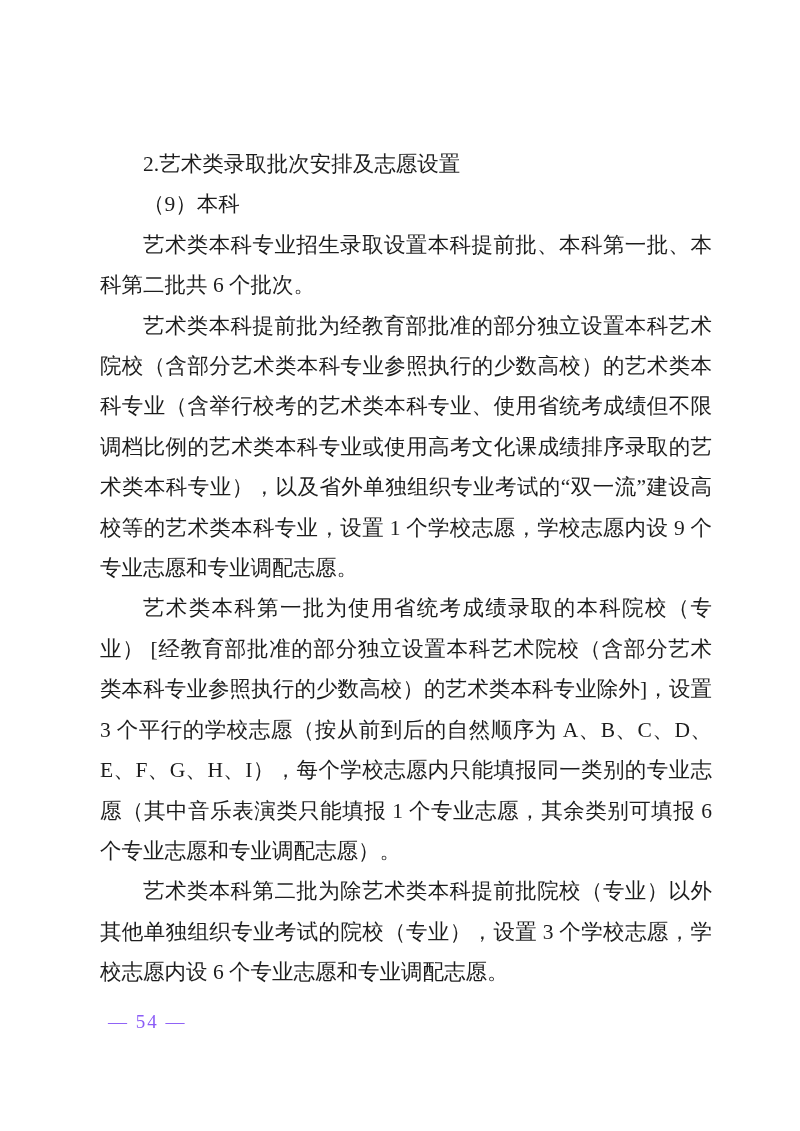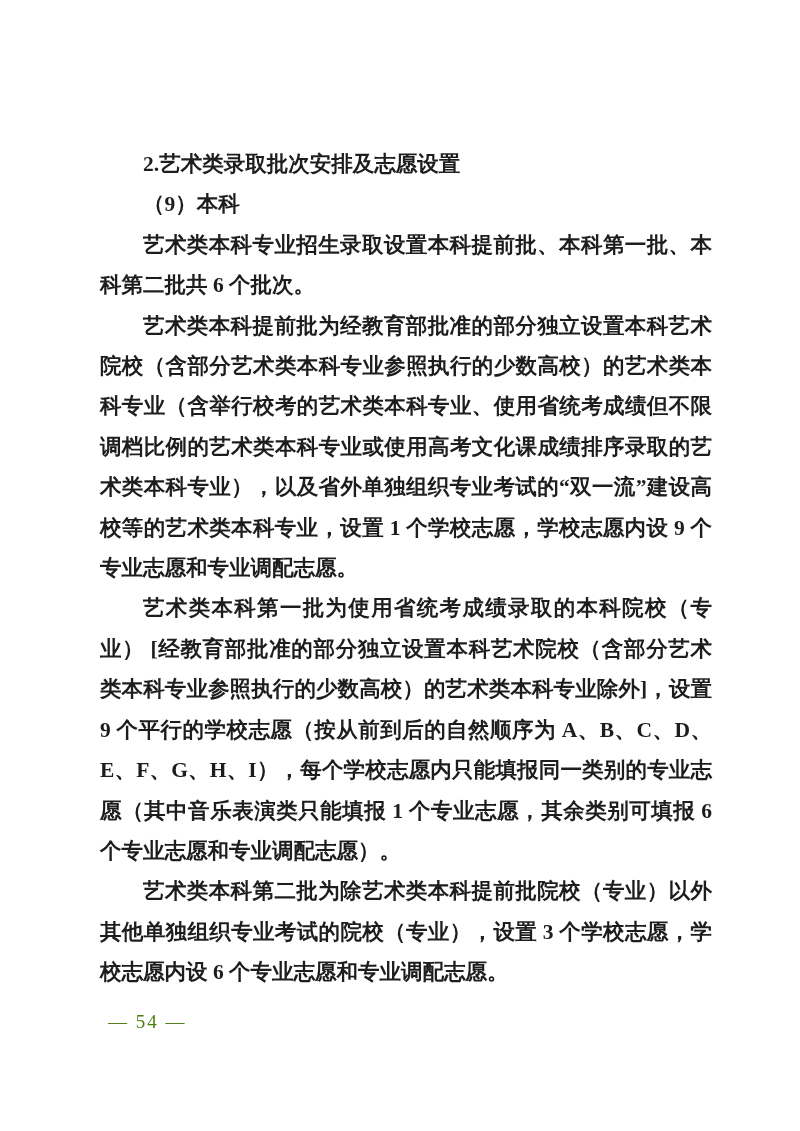--- a/index.html
+++ b/index.html
@@ -14,48 +14,47 @@
     background: #ffffff;
     overflow: hidden;
     font-family: "Liberation Serif", "DejaVu Serif", serif;
     color: #1d1d1d;
   }
   .content {
     position: absolute;
     left: 100px;
     top: 144px;
     width: 612px;
-    font-weight: bold;
   }
   .content p {
     margin: 0;
     padding: 0;
     font-size: 21.5px;
     line-height: 40.4px;
     text-indent: 2em;
     text-align: justify;
     text-justify: inter-character;
     word-break: break-all;
   }
   .footer {
     position: absolute;
     left: 108px;
     top: 1004px;
     font-size: 19px;
     line-height: 36px;
     letter-spacing: 2px;
-    color: #4d7c0f;
+    color: #8b5cf6;
   }
 </style>
 </head>
 <body>
 
 <div class="page">
   <div class="content">
     <p>2.艺术类录取批次安排及志愿设置</p>
     <p>（9）本科</p>
     <p>艺术类本科专业招生录取设置本科提前批、本科第一批、本科第二批共 6 个批次。</p>
     <p>艺术类本科提前批为经教育部批准的部分独立设置本科艺术院校（含部分艺术类本科专业参照执行的少数高校）的艺术类本科专业（含举行校考的艺术类本科专业、使用省统考成绩但不限调档比例的艺术类本科专业或使用高考文化课成绩排序录取的艺术类本科专业），以及省外单独组织专业考试的“双一流”建设高校等的艺术类本科专业，设置 1 个学校志愿，学校志愿内设 9 个专业志愿和专业调配志愿。</p>
-    <p>艺术类本科第一批为使用省统考成绩录取的本科院校（专业） [经教育部批准的部分独立设置本科艺术院校（含部分艺术类本科专业参照执行的少数高校）的艺术类本科专业除外]，设置 9 个平行的学校志愿（按从前到后的自然顺序为 A、B、C、D、E、F、G、H、I），每个学校志愿内只能填报同一类别的专业志愿（其中音乐表演类只能填报 1 个专业志愿，其余类别可填报 6 个专业志愿和专业调配志愿）。</p>
+    <p>艺术类本科第一批为使用省统考成绩录取的本科院校（专业） [经教育部批准的部分独立设置本科艺术院校（含部分艺术类本科专业参照执行的少数高校）的艺术类本科专业除外]，设置 3 个平行的学校志愿（按从前到后的自然顺序为 A、B、C、D、E、F、G、H、I），每个学校志愿内只能填报同一类别的专业志愿（其中音乐表演类只能填报 1 个专业志愿，其余类别可填报 6 个专业志愿和专业调配志愿）。</p>
     <p>艺术类本科第二批为除艺术类本科提前批院校（专业）以外其他单独组织专业考试的院校（专业），设置 3 个学校志愿，学校志愿内设 6 个专业志愿和专业调配志愿。</p>
   </div>
   <div class="footer">— 54 —</div>
 </div>
 
 </body></html>

